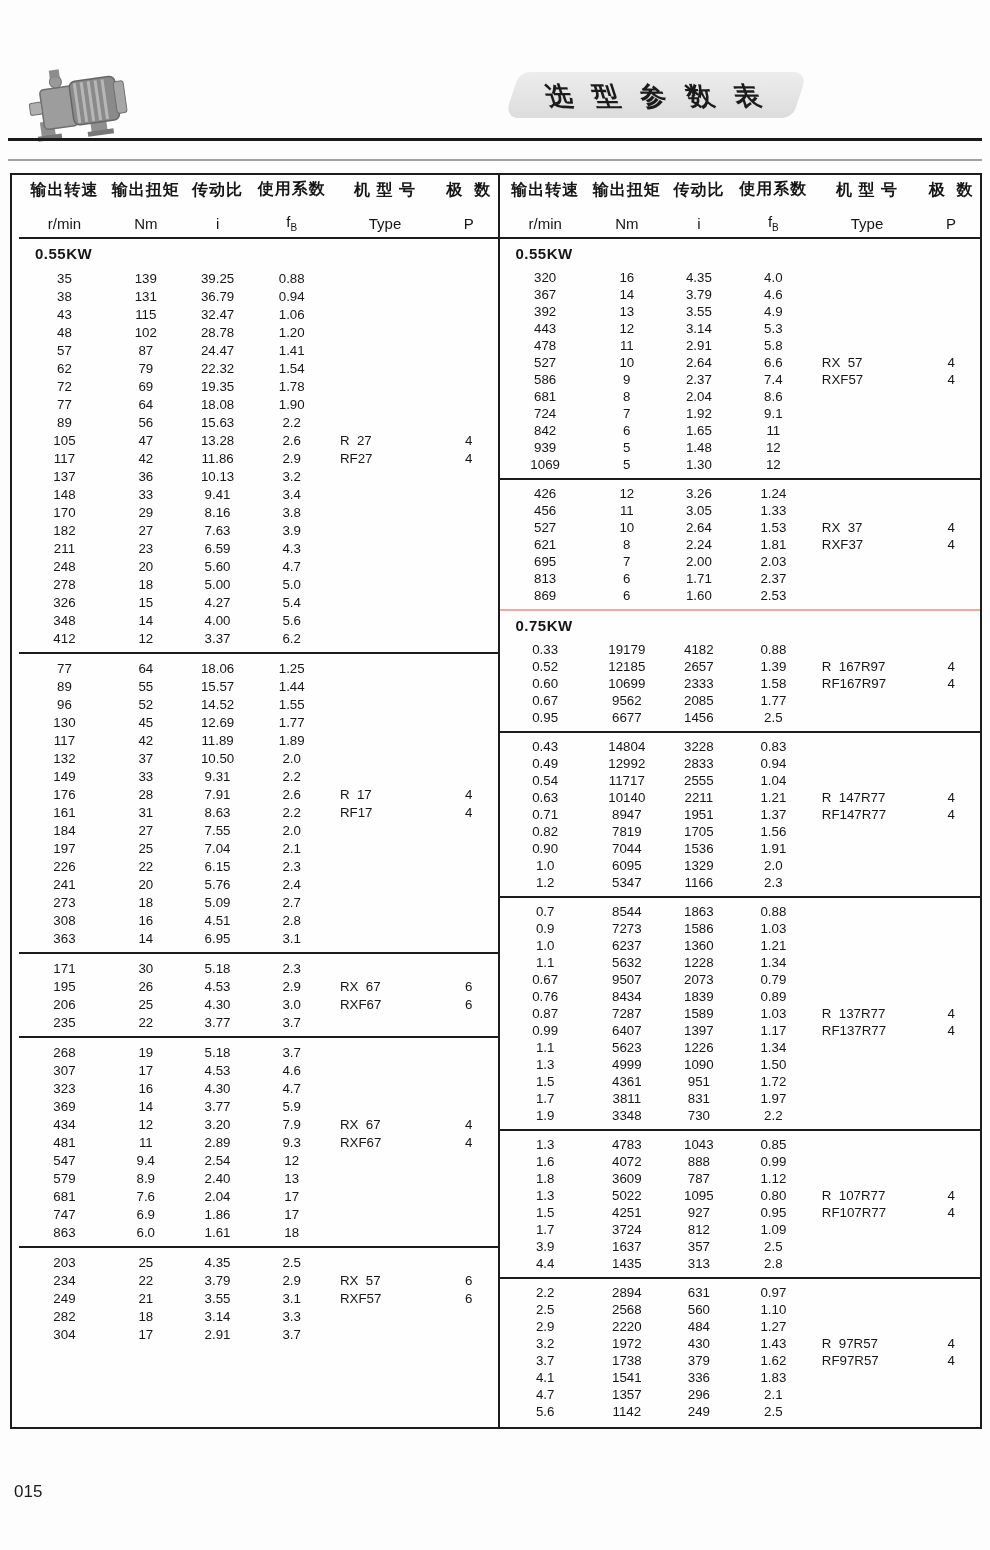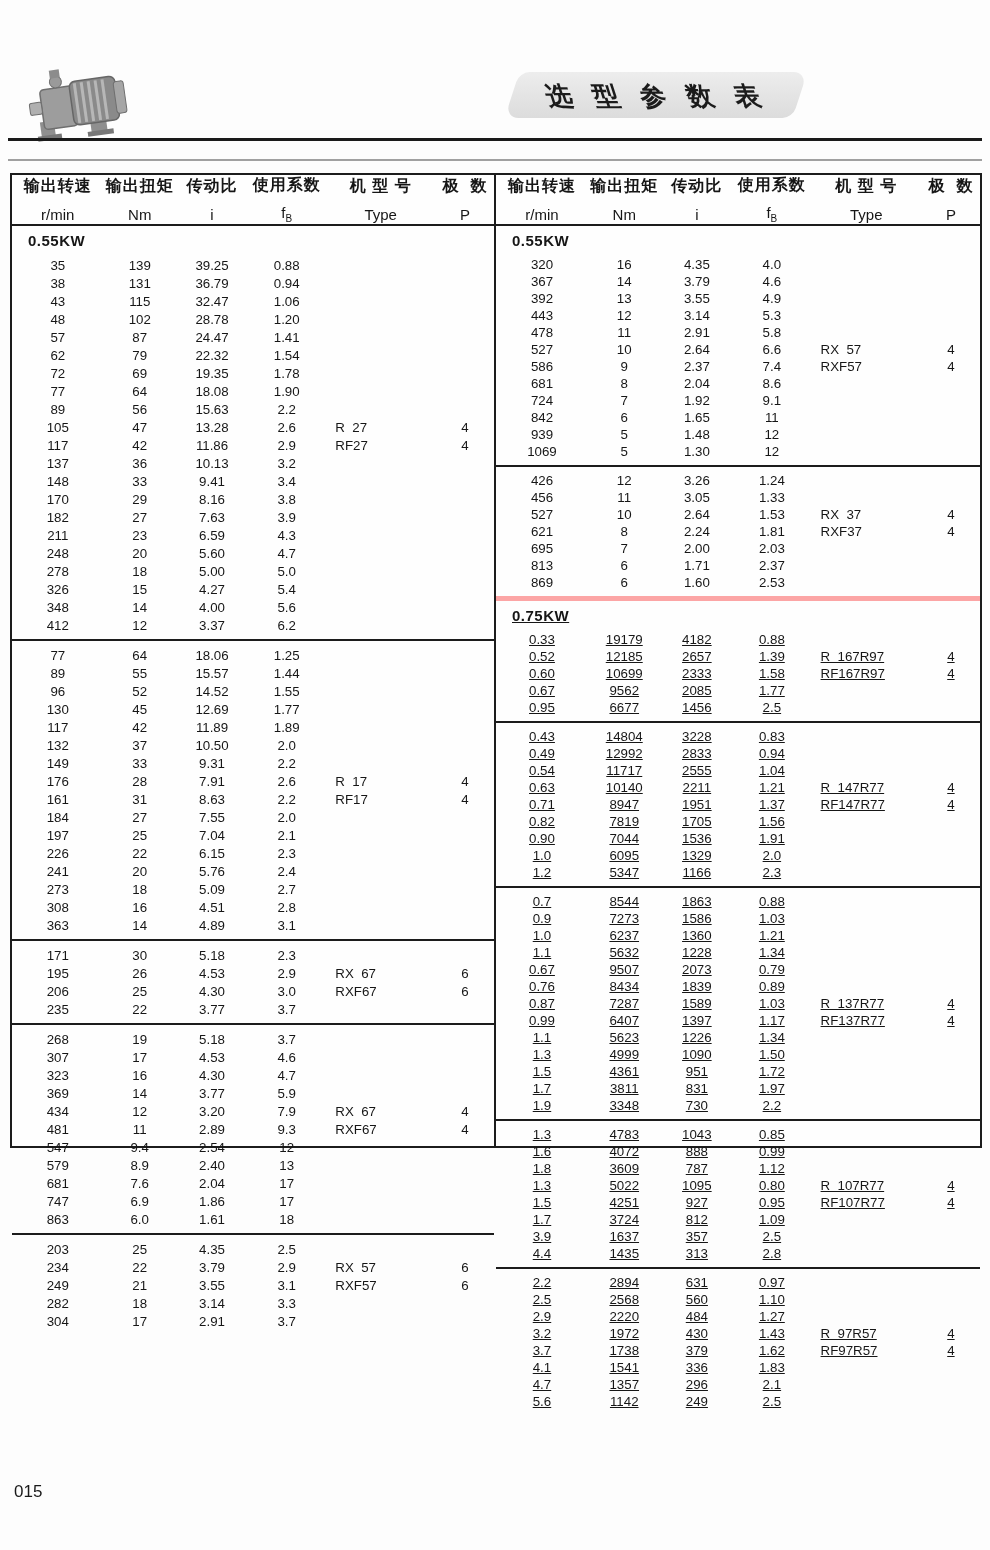--- a/index.html
+++ b/index.html
@@ -12,38 +12,38 @@
           background:linear-gradient(180deg,#ededed,#dcdcdc);
           border-radius:10px 14px 10px 14px;transform:skewX(-18deg);}
   .banner-text{position:absolute;left:0;right:0;top:7px;text-align:center;
           transform:skewX(18deg);font-size:26px;font-weight:bold;
           letter-spacing:6px;font-family:"DejaVu Serif","DejaVu Sans",serif;color:#1b1b1b;}
 
   .rule-thick{position:absolute;left:8px;right:8px;top:138px;height:3px;background:#1a1a1a;}
   .rule-thin{position:absolute;left:8px;right:8px;top:159px;height:2px;background:#a0a0a0;}
 
   
-  .table-frame{position:absolute;left:10px;top:173px;width:972px;height:975px;
-               border:2px solid #1c1c1c;display:flex;box-sizing:border-box;background:#fefefe;}
+  .table-frame{position:absolute;left:10px;top:173px;width:972px;height:1256px;
+               border:2px solid #1c1c1c;display:flex;box-sizing:border-box;background:#fefefe;padding-left:7px;}
   .half{width:50%;display:flex;flex-direction:column;box-sizing:border-box;}
   .half.left{border-right:2px solid #1c1c1c;}
 
   
   .thead{height:64px;border-bottom:2px solid #1c1c1c;display:flex;box-sizing:border-box;}
   .hc{display:flex;flex-direction:column;justify-content:space-evenly;align-items:center;box-sizing:border-box;}
   .hc .cn{font-size:16px;font-weight:bold;letter-spacing:1px;white-space:pre;}
   .hc .unit{font-size:15px;white-space:pre;margin-top:8px;}
   .hc .unit sub{font-size:10px;}
 
   
   .c1{width:19%;} .c2{width:15%;} .c3{width:15%;} .c4{width:16%;} .c5{width:23%;} .c6{width:12%;}
 
   
   .tbody{flex:1;display:flex;flex-direction:column;}
-  .section + .section{border-top:5px solid #fca5a5;text-decoration:underline;}
+  .section + .section{border-top:2px solid #fca5a5;}
   .block{padding:5px 0;}
   .block + .block{border-top:2px solid #1c1c1c;}
   .power{font-weight:bold;font-size:15px;padding:6px 0 2px 16px;letter-spacing:0.5px;}
   .row{display:flex;}
   .half.left  .row{height:18px;}
   .half.right .row{height:17px;}
   .cell{display:flex;align-items:center;justify-content:center;font-size:13.3px;box-sizing:border-box;}
   .cell.c5{justify-content:flex-start;padding-left:10px;white-space:pre;}
   .footer-num{position:absolute;left:14px;top:1482px;font-size:17px;color:#1a1a1a;text-align:right;}
 </style>
@@ -397,21 +397,21 @@
                 <div class="cell c1">308</div>
                 <div class="cell c2">16</div>
                 <div class="cell c3">4.51</div>
                 <div class="cell c4">2.8</div>
                 <div class="cell c5"></div>
                 <div class="cell c6"></div>
               </div>
               <div class="row">
                 <div class="cell c1">363</div>
                 <div class="cell c2">14</div>
-                <div class="cell c3">4.89</div>
+                <div class="cell c3">6.95</div>
                 <div class="cell c4">3.1</div>
                 <div class="cell c5"></div>
                 <div class="cell c6"></div>
               </div>
             </div>
             <div class="block">
               <div class="row">
                 <div class="cell c1">171</div>
                 <div class="cell c2">30</div>
                 <div class="cell c3">5.18</div>

